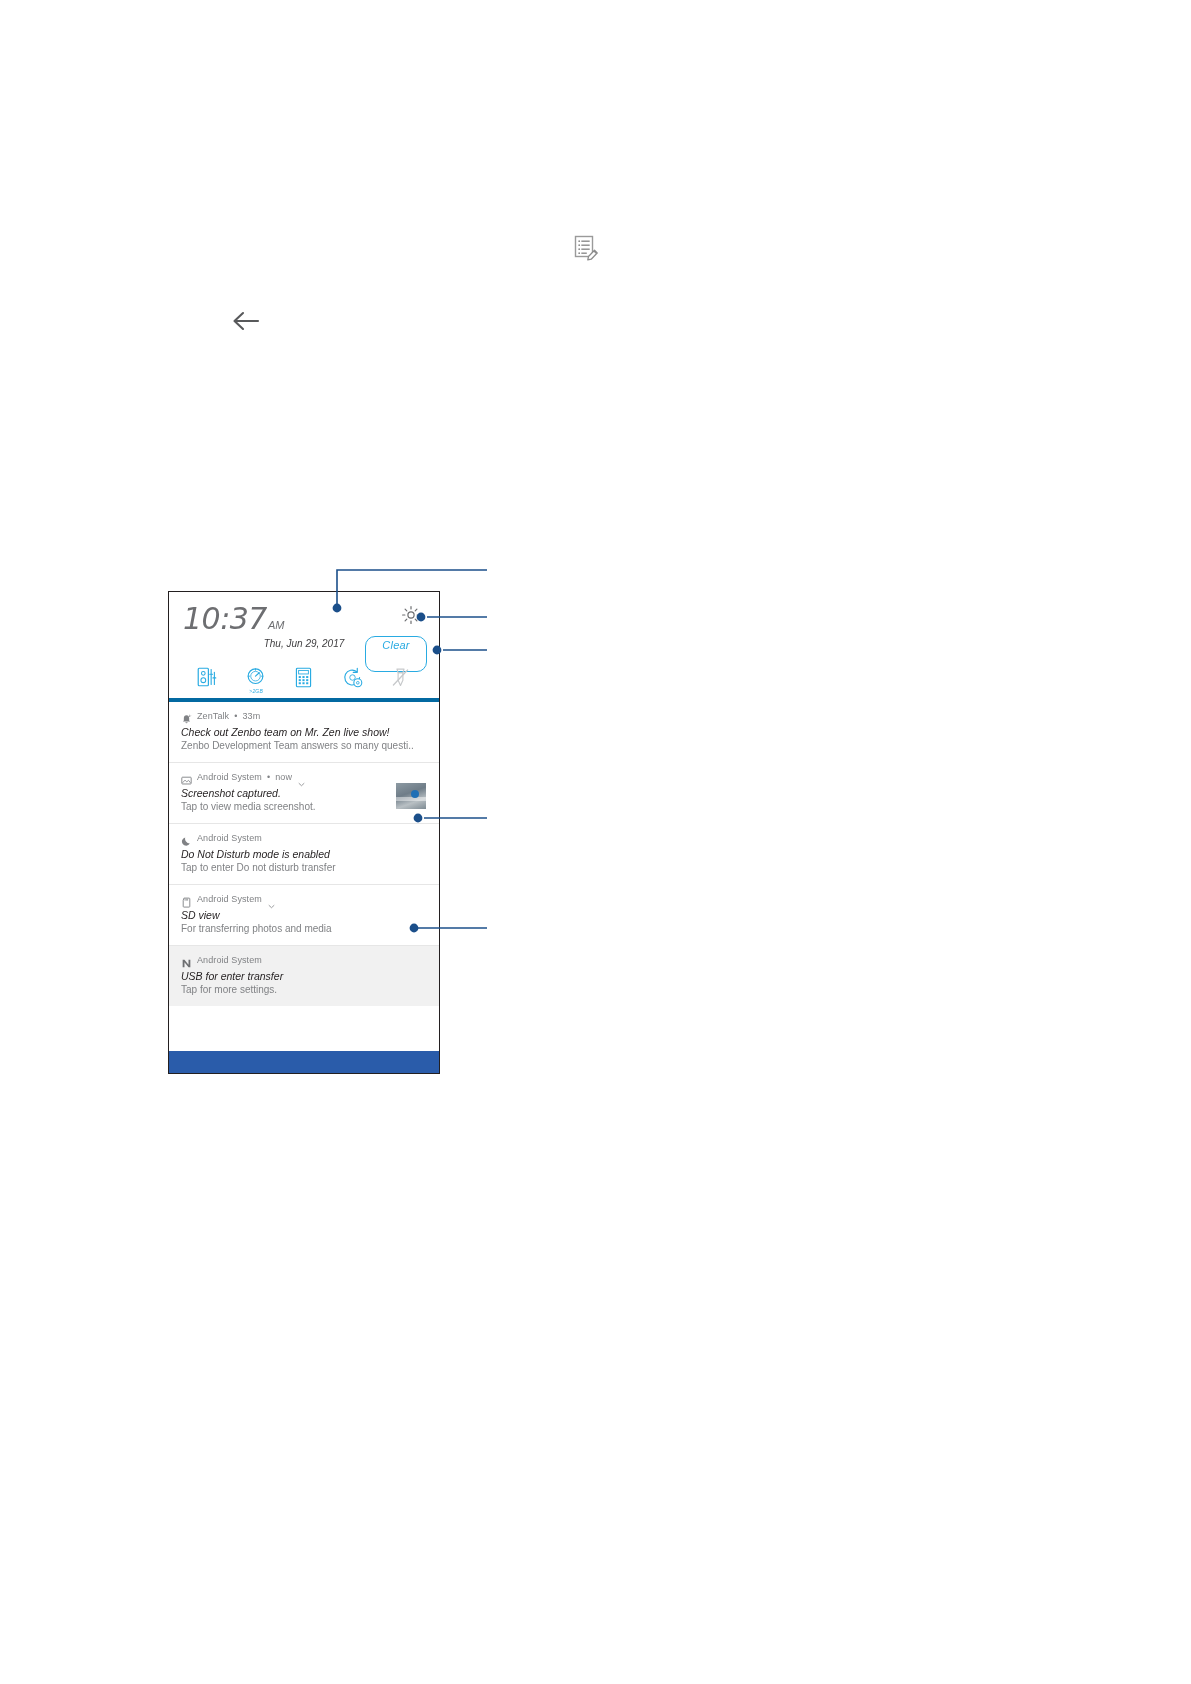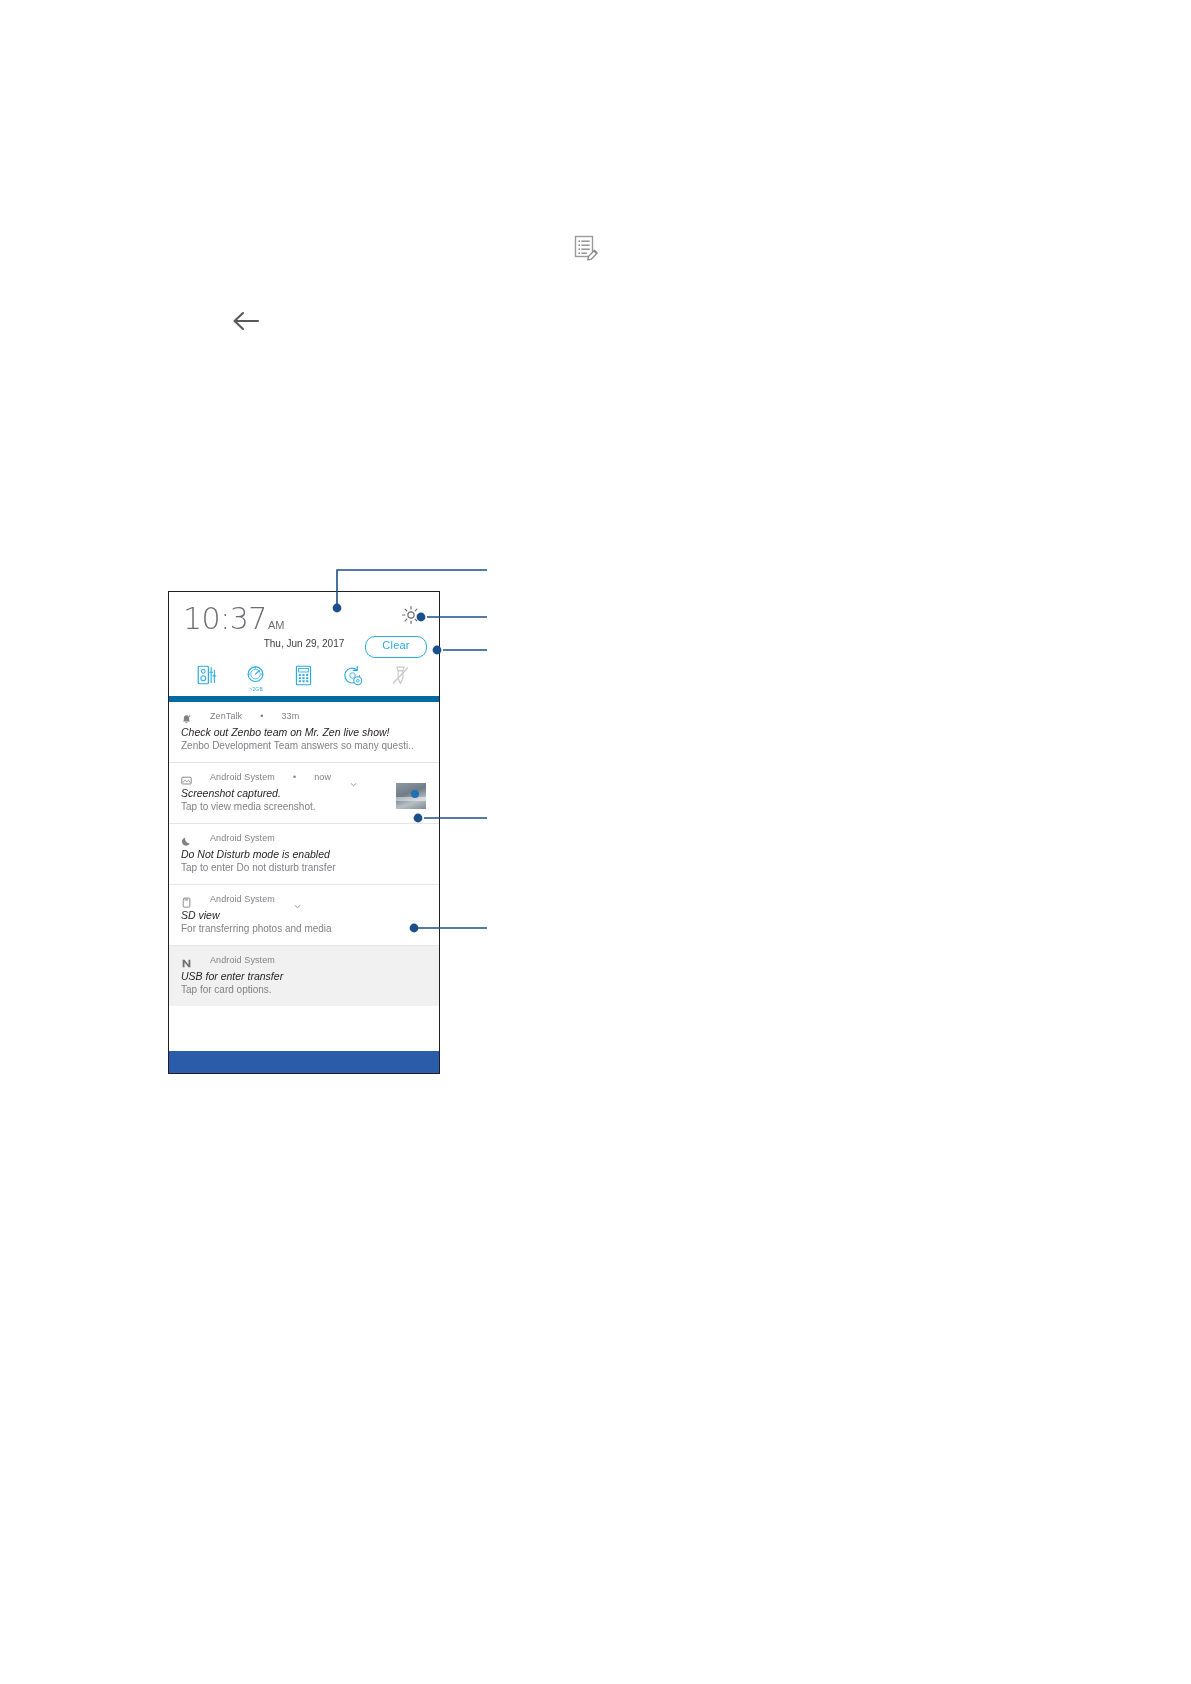--- a/index.html
+++ b/index.html
@@ -42,21 +42,22 @@
     background: #ffffff;
     box-sizing: border-box;
     overflow: hidden;
   }
 
   .panel-head {
     position: relative;
     height: 110px;
     padding: 10px 14px 0 14px;
     box-sizing: border-box;
-    border-bottom: 6px solid #0369a1;
+    border-bottom: 4px solid #0369a1;
+    font-style: italic;
   }
 
   .clock-time {
     font-family: "DejaVu Sans", sans-serif;
     font-size: 30px;
     font-weight: 300;
     color: #6d6e71;
     letter-spacing: -0.5px;
     line-height: 34px;
     display: inline-block;
@@ -83,21 +84,21 @@
     top: 13px;
     width: 20px;
     height: 20px;
   }
 
   .clear-btn {
     position: absolute;
     right: 12px;
     top: 44px;
     width: 62px;
-    height: 22px;
+    height: 36px;
     border: 1px solid #29abe2;
     border-radius: 10px;
     color: #29abe2;
     font-size: 11px;
     line-height: 17px;
     text-align: center;
     background: #fff;
     box-sizing: border-box;
     letter-spacing: 0.2px;
   }
@@ -137,21 +138,21 @@
     padding: 8px 12px 9px 12px;
     border-bottom: 1px solid #e6e6e6;
     position: relative;
     background: #fff;
   }
   .notif.shaded { background: #f1f1f1; border-bottom: none; }
 
   .notif-meta {
     display: flex;
     align-items: center;
-    gap: 18px;
+    gap: 5px;
     height: 12px;
     margin-bottom: 3px;
   }
   .notif-meta .app {
     font-size: 9px;
     color: #808285;
     letter-spacing: 0.1px;
   }
   .meta-icon {
     width: 11px;
@@ -415,21 +416,21 @@
   <div class="notif shaded">
     <div class="notif-meta">
       <span class="meta-icon">
         <svg viewBox="0 0 12 12" width="11" height="11">
           <path d="M1.8 10.2 V1.8 h2.0 L8.2 7.4 V1.8 h2.0 V10.2 h-2.0 L3.8 4.6 v5.6 z" fill="#6d6e71"></path>
         </svg>
       </span>
       <span class="app">Android System</span>
     </div>
     <div class="notif-title">USB for enter transfer</div>
-    <div class="notif-sub">Tap for card options.</div>
+    <div class="notif-sub">Tap for more settings.</div>
   </div>
 
   <div class="navbar"></div>
 </div>
 
 <svg class="callout-svg">
   <g stroke="#1b4f8a" stroke-width="1.6" fill="none">
 
     <path d="M337 608 L337 570 L487 570"></path>
 

